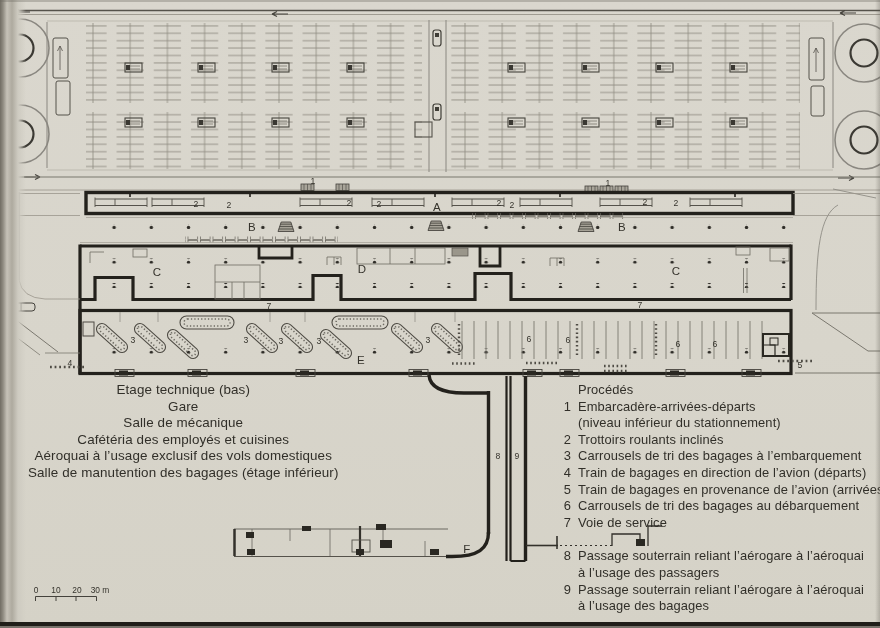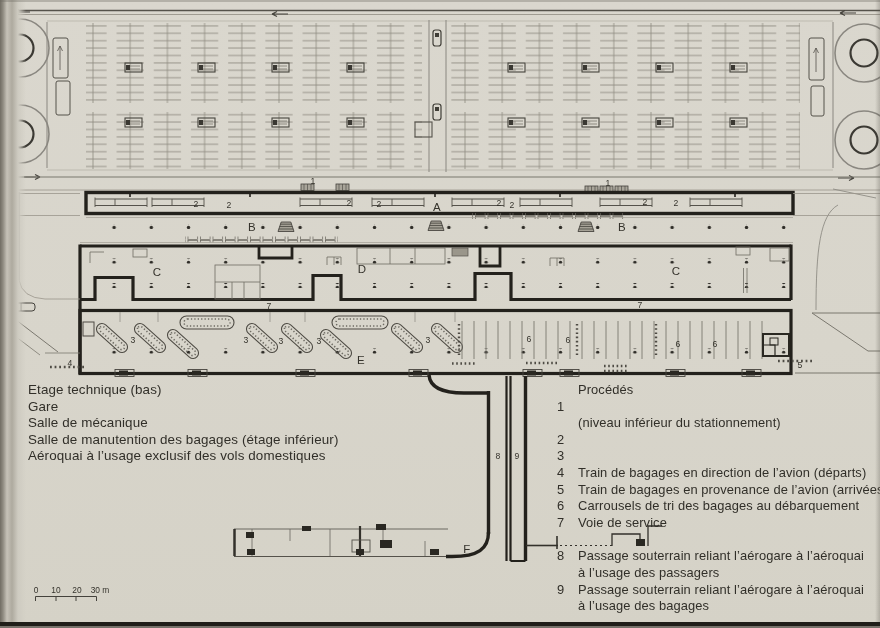--- a/index.html
+++ b/index.html
@@ -8,21 +8,21 @@
     background:linear-gradient(180deg,#dad7ce 0%,#d8d5cb 55%,#d5d2c7 100%);
     font-family:"Liberation Sans",sans-serif;color:#312f29;
   }
   .plan-svg{position:absolute;left:0;top:0;}
   
   .pl{fill:#35332c;}
   .pl.zone{font-size:11.5px;letter-spacing:.3px;}
   .pl.num{font-size:8.6px;}
   .pl.scale{font-size:8.4px;}
   
-  .legend{position:absolute;white-space:nowrap;}
+  .legend{position:absolute;white-space:nowrap;text-align:center;}
   .legend-left{left:28px;top:382px;font-size:13.4px;line-height:16.6px;letter-spacing:.12px;}
   .legend-right{left:548px;top:382px;font-size:12.9px;line-height:16.6px;letter-spacing:.1px;width:400px;}
   .lr-row{display:flex;}
   .lr-row.gap{margin-top:17px;}
   .lr-num{flex:none;width:30px;padding-left:9px;box-sizing:border-box;}
   
   .gutter-left{position:absolute;left:0;top:0;width:26px;height:628px;pointer-events:none;
     background:linear-gradient(90deg,#716d64 0px,#8f8b81 3px,#c6c2b8 7px,#aeaa9f 12px,#cecbc1 18px,rgba(216,213,203,0) 26px);}
   .edge-top{position:absolute;left:0;top:0;width:880px;height:2px;background:rgba(110,106,96,.35);}
   .edge-right{position:absolute;right:0;top:0;width:5px;height:628px;background:linear-gradient(270deg,rgba(90,87,78,.30),rgba(90,87,78,0));}
@@ -345,41 +345,45 @@
       <text x="36" y="593" text-anchor="middle" class="pl scale">0</text>
       <text x="56" y="593" text-anchor="middle" class="pl scale">10</text>
       <text x="77" y="593" text-anchor="middle" class="pl scale">20</text>
       <text x="100" y="593" text-anchor="middle" class="pl scale">30 m</text>
     </svg>
 
   <div class="legend legend-left">
     <div>Etage technique (bas)</div>
     <div>Gare</div>
     <div>Salle de mécanique</div>
+    <div>Cafétéria des employés et cuisines</div>
+    <div>Aéroquai à l’usage exclusif des vols domestiques</div>
     <div>Salle de manutention des bagages (étage inférieur)</div>
-    <div>Aéroquai à l’usage exclusif des vols domestiques</div>
   </div>
 
   <div class="legend legend-right">
     <div class="lr-row">
         <span class="lr-num"></span>
         <span class="lr-text">Procédés</span>
       </div>
     <div class="lr-row">
         <span class="lr-num">1</span>
+        <span class="lr-text">Embarcadère-arrivées-départs</span>
       </div>
     <div class="lr-row">
         <span class="lr-num"></span>
         <span class="lr-text">(niveau inférieur du stationnement)</span>
       </div>
     <div class="lr-row">
         <span class="lr-num">2</span>
+        <span class="lr-text">Trottoirs roulants inclinés</span>
       </div>
     <div class="lr-row">
         <span class="lr-num">3</span>
+        <span class="lr-text">Carrousels de tri des bagages à l’embarquement</span>
       </div>
     <div class="lr-row">
         <span class="lr-num">4</span>
         <span class="lr-text">Train de bagages en direction de l’avion (départs)</span>
       </div>
     <div class="lr-row">
         <span class="lr-num">5</span>
         <span class="lr-text">Train de bagages en provenance de l’avion (arrivées)</span>
       </div>
     <div class="lr-row">

